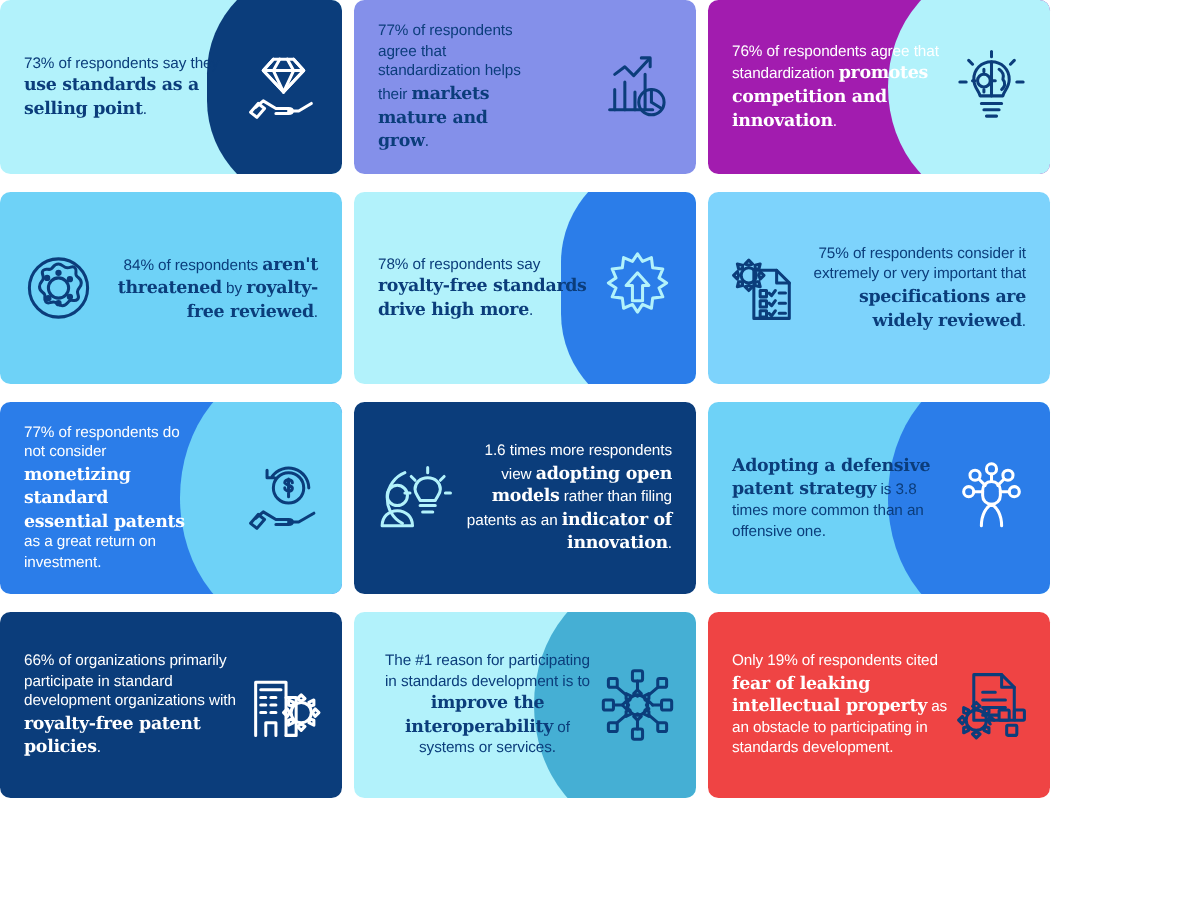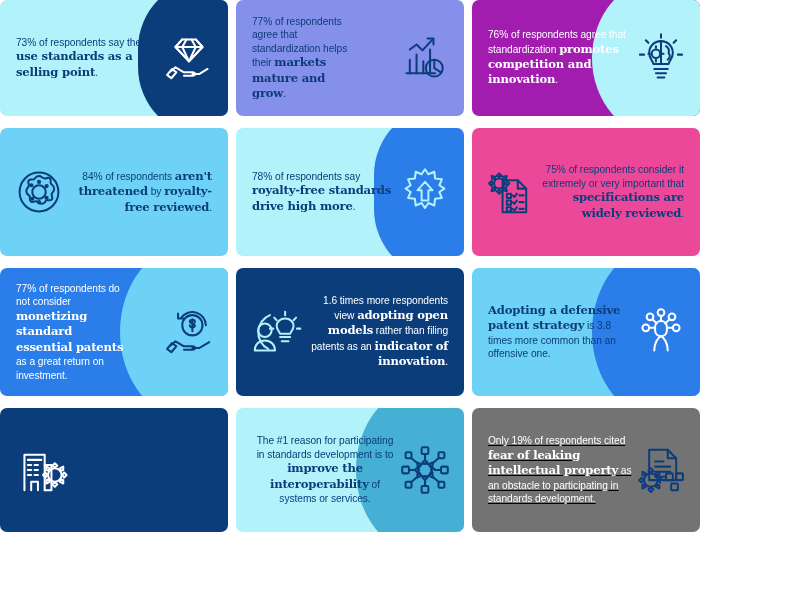--- a/index.html
+++ b/index.html
@@ -140,21 +140,21 @@
       <div class="card lay-text-left" style="background: rgb(178, 242, 251);">
         <div class="shape right" style="background: rgb(43, 125, 233);"></div>
         <div class="txt" style="color: rgb(11, 61, 123);"><span>78% of respondents say </span><b>royalty-free standards drive high more</b><span>.</span></div>
         <div class="icon">
           <svg width="54" height="54" viewBox="0 0 64 64" fill="none" stroke="#b2f2fb" stroke-width="2.4" stroke-linecap="round" stroke-linejoin="round">
             <path d="M32 5l4 6 7-3 1 8 8 1-3 7 6 4-6 4 3 7-8 1-1 8-7-3-4 6-4-6-7 3-1-8-8-1 3-7-6-4 6-4-3-7 8-1 1-8 7 3z"></path>
        <path d="M32 20l9 10h-5v12h-8V30h-5z"></path>
           </svg>
         </div>
       </div>
-      <div class="card lay-text-right" style="background: #ec4899;">
+      <div class="card lay-text-right" style="background: #7dd3fc;">
         <div class="icon">
           <svg width="54" height="54" viewBox="0 0 64 64" fill="none" stroke="#0b3d7b" stroke-width="2.4" stroke-linecap="round" stroke-linejoin="round">
             <path d="M22 18h18l10 10v28H22z"></path>
             <path d="M40 18v10h10"></path>
        <rect x="27" y="34" width="5" height="5"></rect>
             <rect x="27" y="42" width="5" height="5"></rect>
             <rect x="27" y="50" width="5" height="5"></rect>
        <path d="M34 36l2 2 3-4M34 44l2 2 3-4M34 52l2 2 3-4"></path>
        <path d="M42 36h5M42 44h5M42 52h5"></path>
        <circle cx="18" cy="22" r="6"></circle>
@@ -206,20 +206,21 @@
        <circle cx="50" cy="27" r="4"></circle>
             <path d="M46 27h-7"></path>
        <circle cx="19" cy="14" r="4"></circle>
             <path d="M22 17l5 5"></path>
        <circle cx="45" cy="14" r="4"></circle>
             <path d="M42 17l-5 5"></path>
           </svg>
         </div>
       </div>
       <div class="card lay-text-left" style="background: rgb(11, 61, 123);">
+        <div class="txt" style="color: rgb(255, 255, 255);"><span>66% of organizations primarily participate in standard development organizations with </span><b>royalty-free patent policies</b><span>.</span></div>
         <div class="icon">
           <svg width="54" height="54" viewBox="0 0 64 64" fill="none" stroke="#ffffff" stroke-width="2.4" stroke-linecap="round" stroke-linejoin="round">
             <path d="M10 56V14h24v42"></path>
        <path d="M14 20h16M14 26h4M22 26h4M14 32h4M22 32h4M14 38h4M22 38h4"></path>
        <path d="M18 56V46h8v10"></path>
        <path d="M34 26h8v30h-8"></path>
        <circle cx="46" cy="38" r="8"></circle>
        <path d="M46 24l3 3-3 2-3-2zM46 52l3-3-3-2-3 2zM32 38l3-3 2 3-2 3zM60 38l-3-3-2 3 2 3z
                 M36 28l4 2-1 3-3-1zM56 48l-4-2 1-3 3 1zM56 28l-4 2 1 3 3-1zM36 48l4-2-1-3-3 1z"></path>
           </svg>
@@ -245,21 +246,21 @@
             <path d="M16 18l7 6"></path>
        <rect x="48" y="11" width="7" height="7" rx="1.5"></rect>
             <path d="M48 18l-7 6"></path>
        <rect x="9" y="46" width="7" height="7" rx="1.5"></rect>
             <path d="M16 46l7-6"></path>
        <rect x="48" y="46" width="7" height="7" rx="1.5"></rect>
             <path d="M48 46l-7-6"></path>
           </svg>
         </div>
       </div>
-      <div class="card lay-text-left" style="background: #737373; text-decoration: underline;">
+      <div class="card lay-text-left" style="background: #ef4444;">
         <div class="txt" style="color: rgb(255, 255, 255);"><span>Only 19% of respondents cited </span><b>fear of leaking intellectual property</b><span> as an obstacle to participating in standards development.</span></div>
         <div class="icon">
           <svg width="54" height="54" viewBox="0 0 64 64" fill="none" stroke="#0b3d7b" stroke-width="2.4" stroke-linecap="round" stroke-linejoin="round">
             <path d="M18 8h22l10 10v26H18z"></path>
             <path d="M40 8v10h10"></path>
        <path d="M25 22h10M25 28h18M25 34h18M25 40h12"></path>
        <circle cx="20" cy="44" r="8"></circle>
        <path d="M20 30l3 3-3 2-3-2zM20 58l3-3-3-2-3 2zM6 44l3-3 2 3-2 3zM34 44l-3-3-2 3 2 3
                 M10 34l4 2-1 3-3-1zM30 54l-4-2 1-3 3 1zM30 34l-4 2 1 3 3-1zM10 54l4-2-1-3-3 1z"></path>
        <rect x="38" y="36" width="8" height="8" rx="1"></rect>

